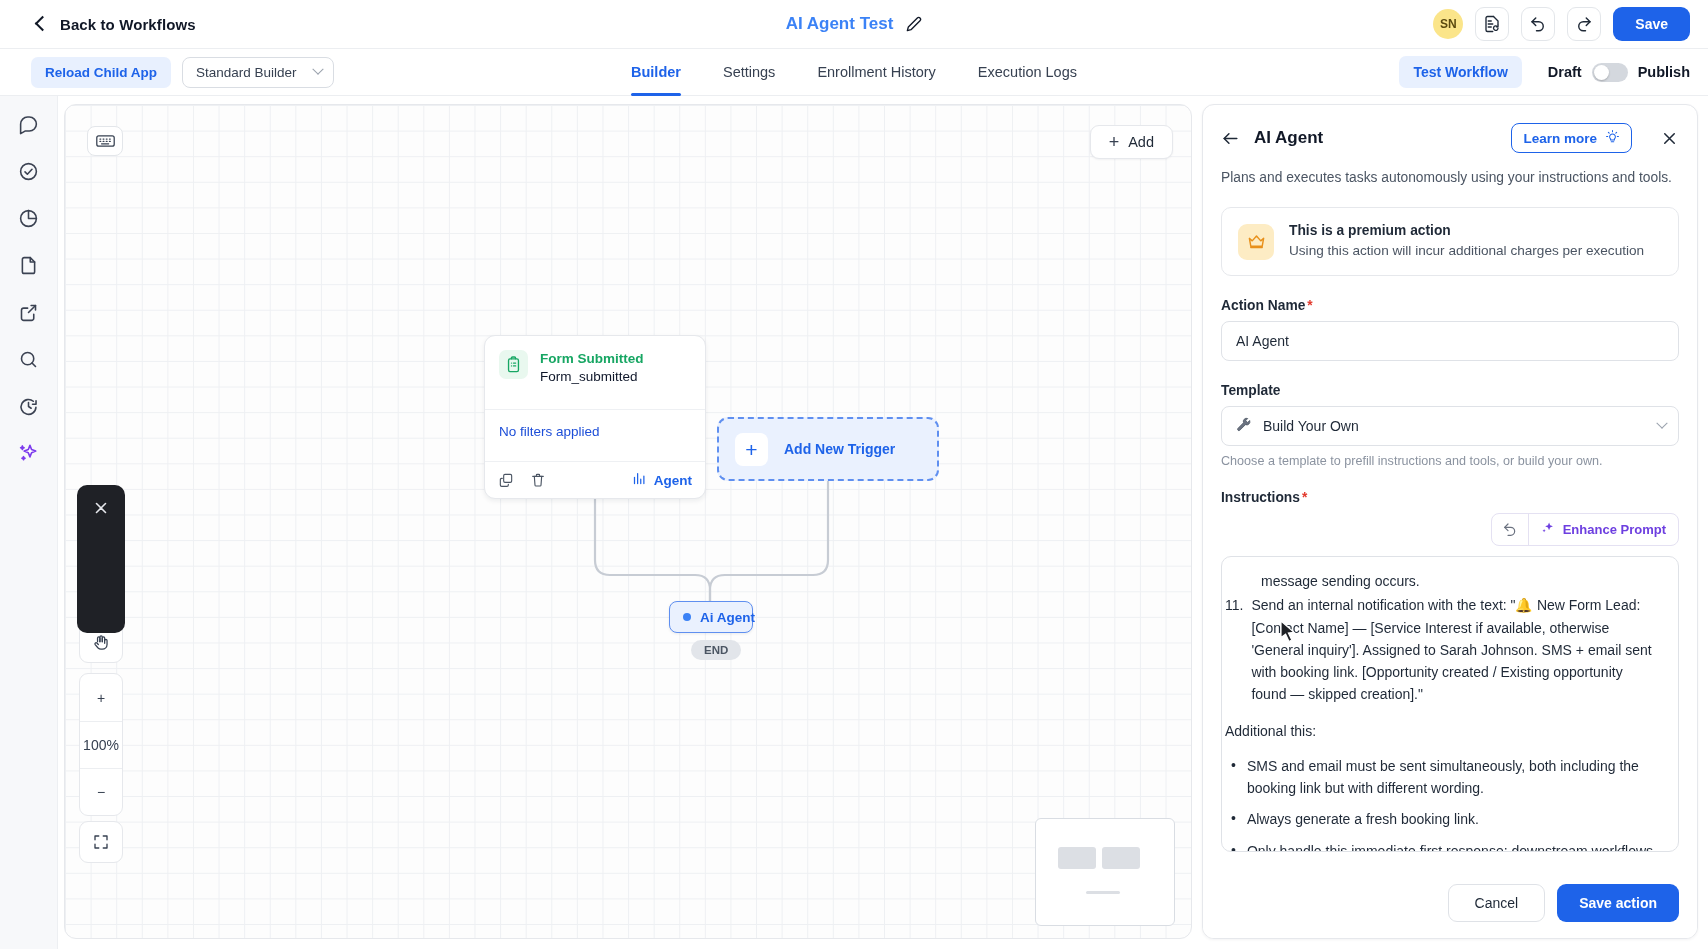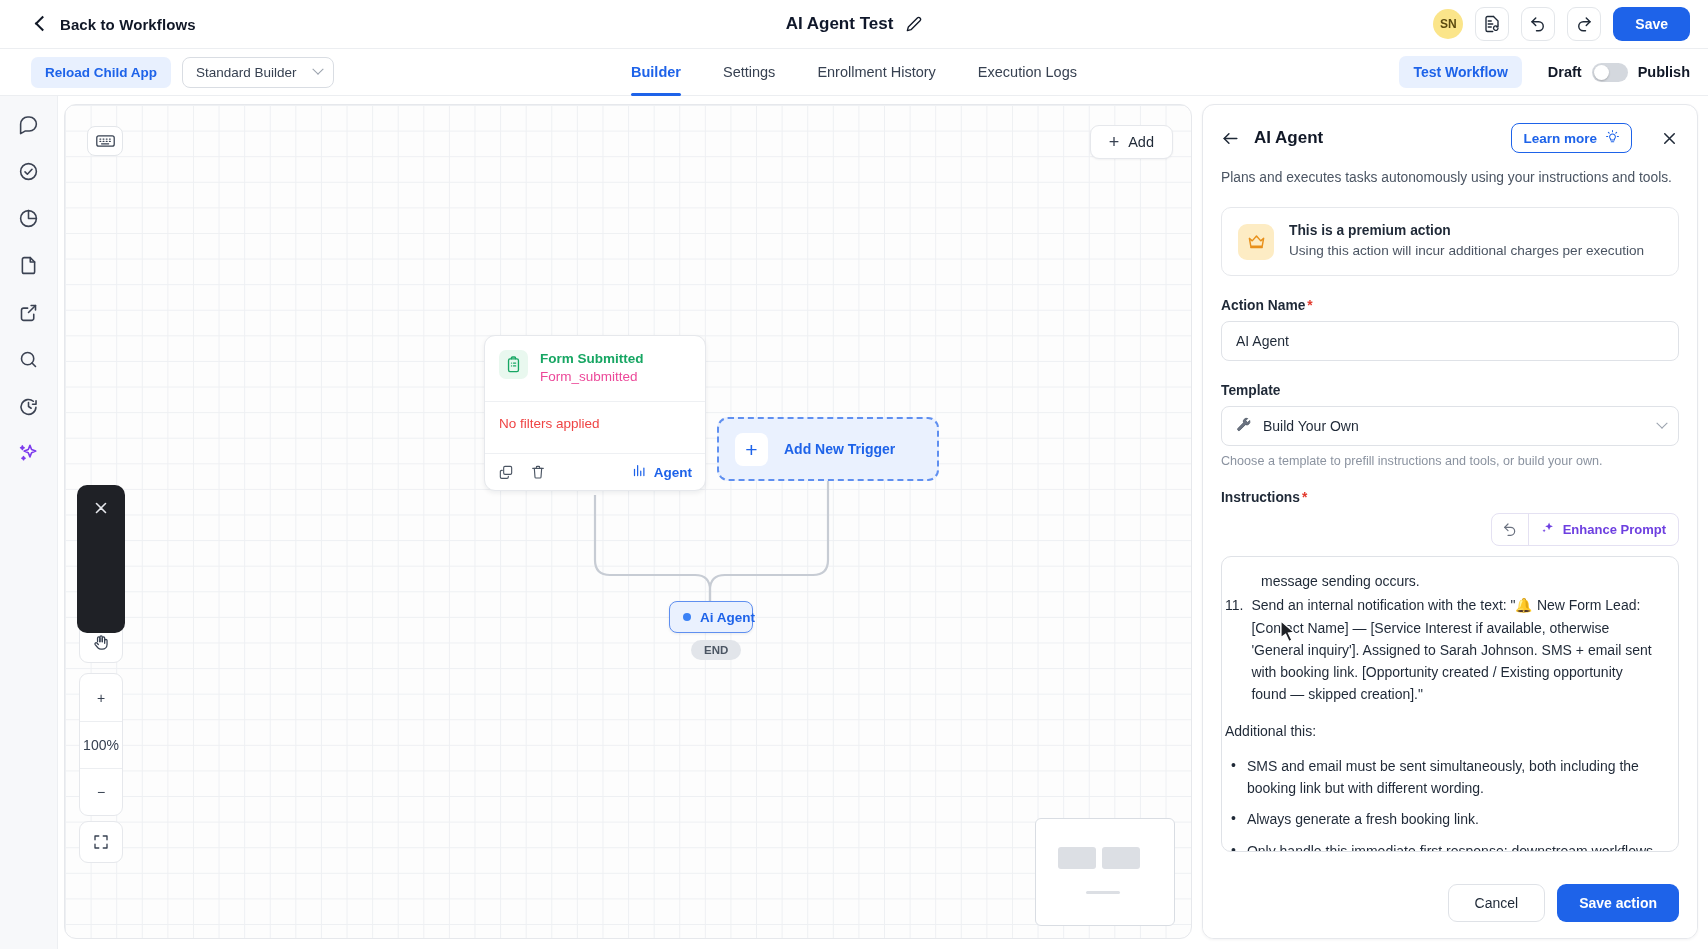--- a/index.html
+++ b/index.html
@@ -29,21 +29,21 @@
     width: 9px; height: 9px; border-left: 2.4px solid #111827; border-bottom: 2.4px solid #111827;
     transform: rotate(45deg);
   }
   .back-label { font-size: 15px; font-weight: 600; color: #111827; letter-spacing: .1px; }
 
   .wf-title-wrap {
     position: absolute; left: 0; right: 0; top: 0; bottom: 0;
     display: flex; align-items: center; justify-content: center; gap: 13px;
     pointer-events: none;
   }
-  .wf-title { font-size: 17px; font-weight: 600; color: #0f172a; }
+  .wf-title { font-size: 17px; font-weight: 600; color: #3b82f6; }
   .pencil-icon { width: 16px; height: 16px; pointer-events: auto; cursor: pointer; }
 
   .topbar-right {
     margin-left: auto; margin-right: 18px;
     display: flex; align-items: center; gap: 12px; z-index: 3;
   }
   .avatar {
     width: 30px; height: 30px; border-radius: 50%;
     background: #fbe58a; color: #5b4a10;
     font-size: 12px; font-weight: 700;
@@ -163,24 +163,24 @@
     background: #fff; border: 1px solid #e6e8ec; border-radius: 11px;
     box-shadow: 0 2px 5px rgba(16,24,40,.07);
     overflow: hidden;
   }
   .tc-head { display: flex; gap: 12px; padding: 14px 13px 14px 14px; align-items: flex-start; }
   .tc-ico {
     width: 29px; height: 29px; border-radius: 7px; background: #e9f8ef;
     display: flex; align-items: center; justify-content: center; flex: 0 0 29px;
   }
   .tc-title { font-size: 13.5px; font-weight: 700; color: #17a663; line-height: 1.35; }
-  .tc-sub { font-size: 13.5px; color: #ec4899; line-height: 1.4; }
+  .tc-sub { font-size: 13.5px; color: #0f172a; line-height: 1.4; }
   .tc-body {
     border-top: 1px solid #eef0f3; padding: 14px 14px 22px 14px;
-    font-size: 13.5px; color: #ef4444;
+    font-size: 13.5px; color: #1d4ed8; margin-top: 8px;
   }
   .tc-foot {
     border-top: 1px solid #eef0f3; padding: 9px 13px;
     display: flex; align-items: center;
   }
   .tc-foot-left { display: flex; gap: 16px; }
   .foot-ico { cursor: pointer; display: flex; }
   .stats-link {
     margin-left: auto; display: flex; align-items: center; gap: 7px;
     color: #1e63e9; font-size: 13.5px; font-weight: 700; cursor: pointer;

